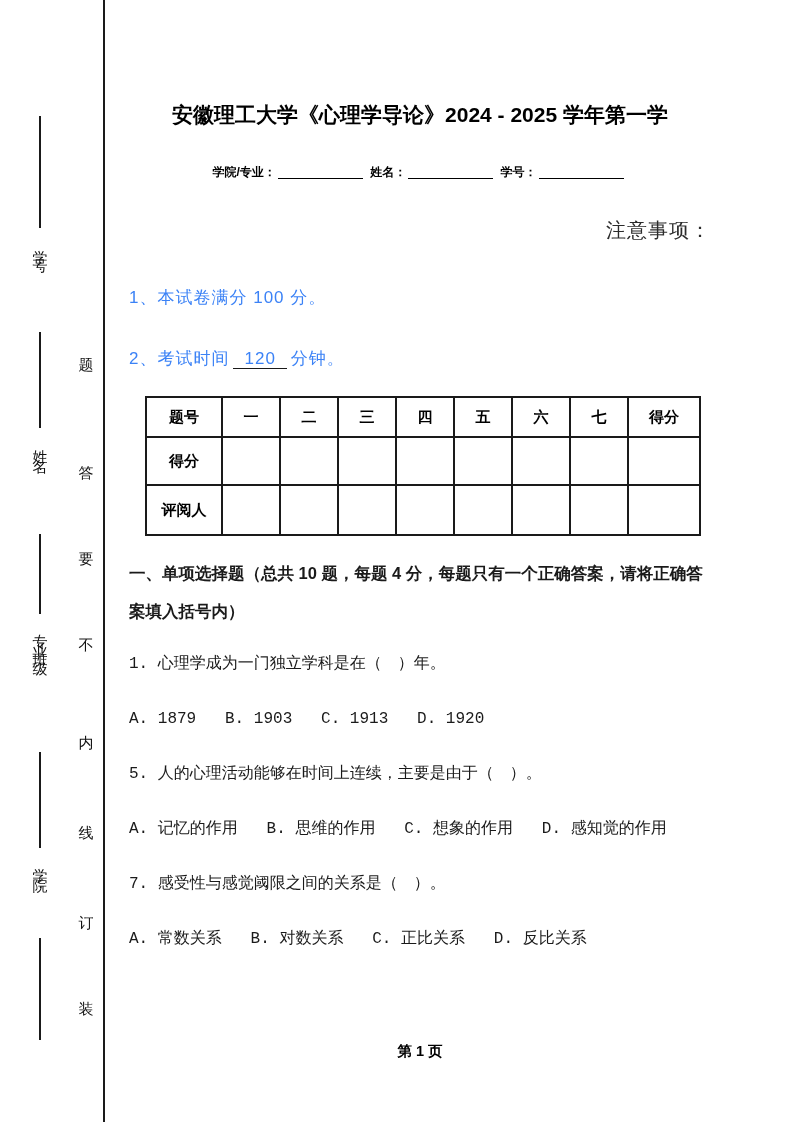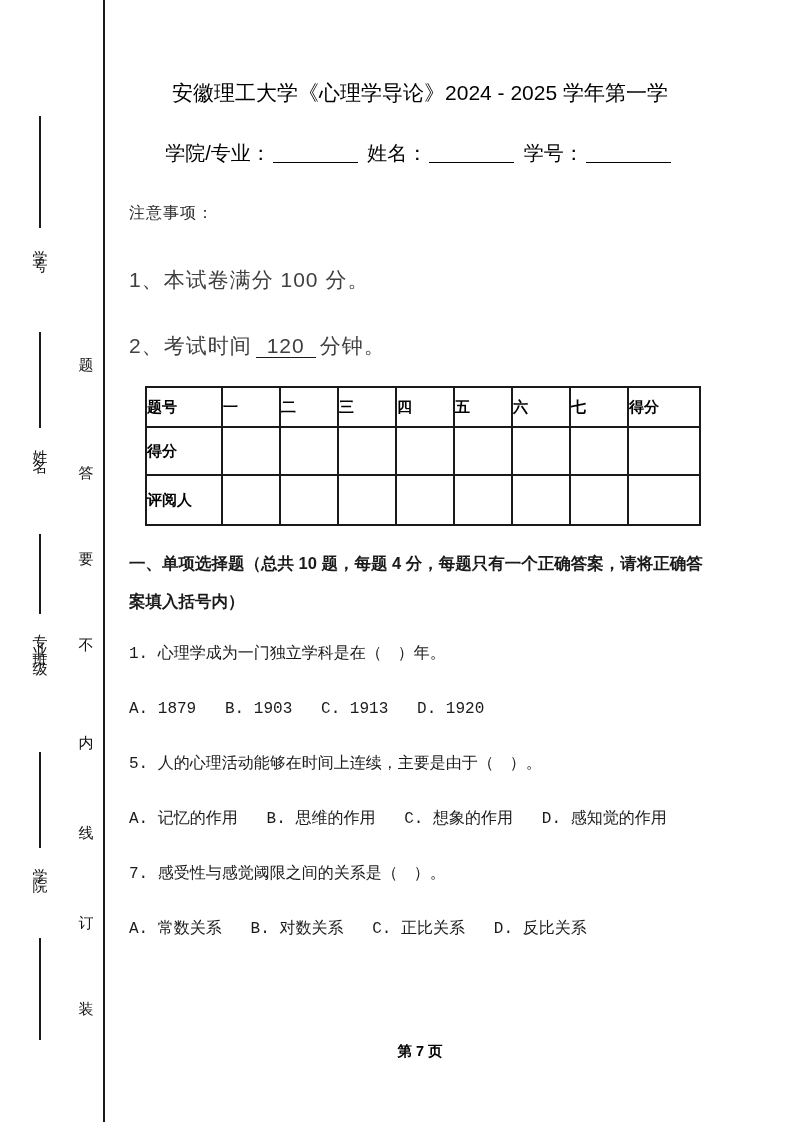--- a/index.html
+++ b/index.html
@@ -30,48 +30,48 @@
   }
   .bind-char {
     position: absolute; left: 77px; width: 18px;
     text-align: center; font-size: 15px; color: #111;
   }
 
   
   .content { position: absolute; left: 129px; top: 0; width: 582px; }
 
   .title {
-    margin-top: 74px; text-align: center;
-    font-weight: normal; font-size: 21px; line-height: 37px; color: #000;
+    margin-top: 96px; text-align: center;
+    font-weight: bold; font-size: 21px; line-height: 37px; color: #000;
   }
 
   .hdr-fields {
     margin-top: 29px; text-align: center;
-    font-weight: normal; font-size: 20px; color: #000; white-space: nowrap;
+    font-weight: bold; font-size: 12px; color: #000; white-space: nowrap;
   }
   .blank {
     display: inline-block; border-bottom: 1.6px solid #000;
     height: 16px; vertical-align: -3px; width: 85px; margin: 0 4px 0 2px;
   }
 
-  .notice { margin-top: 36px; font-size: 16px; letter-spacing: 1px; color: #2b2b2b; }
-  .note   { margin-top: 40px; font-size: 21px; letter-spacing: 1px; color: #404040; white-space: pre-wrap; }
+  .notice { margin-top: 36px; font-size: 20px; letter-spacing: 1px; color: #2b2b2b; text-align: right; }
+  .note   { margin-top: 40px; font-size: 17px; letter-spacing: 1px; color: #3b82f6; white-space: pre-wrap; }
   .note.first { margin-top: 42px; }
   .note.second { margin-top: 38px; }
   .u-blank {
     border-bottom: 1.6px solid #1a1a1a;
     padding: 0 11px; margin: 0 4px;
   }
 
   table.score {
     border-collapse: collapse; margin: 26px 0 0 16px;
     table-layout: fixed;
   }
   table.score td {
-    border: 2px solid #1a1a1a; 
+    border: 2px solid #1a1a1a; text-align: center;
     font-size: 15px; padding: 0; color: #000;
   }
   table.score tr.r1 td { height: 38px; }
   table.score tr.r2 td { height: 46px; }
   table.score tr.r3 td { height: 48px; }
   .b { font-weight: bold; }
 
   .sec-heading {
     margin-top: 18px; font-size: 16.5px; font-weight: 600;
     line-height: 38px; color: #1a1a1a; white-space: pre-wrap;
@@ -190,15 +190,15 @@
     <div class="q">A. 1879   B. 1903   C. 1913   D. 1920</div>
 
     <div class="q">5. 人的心理活动能够在时间上连续，主要是由于（　）。</div>
     <div class="q">A. 记忆的作用   B. 思维的作用   C. 想象的作用   D. 感知觉的作用</div>
 
     <div class="q">7. 感受性与感觉阈限之间的关系是（　）。</div>
     <div class="q">A. 常数关系   B. 对数关系   C. 正比关系   D. 反比关系</div>
 
   </div>
 
-  <div class="footer">第 7 页</div>
+  <div class="footer">第 1 页</div>
 
 </div>
 
 </body></html>

